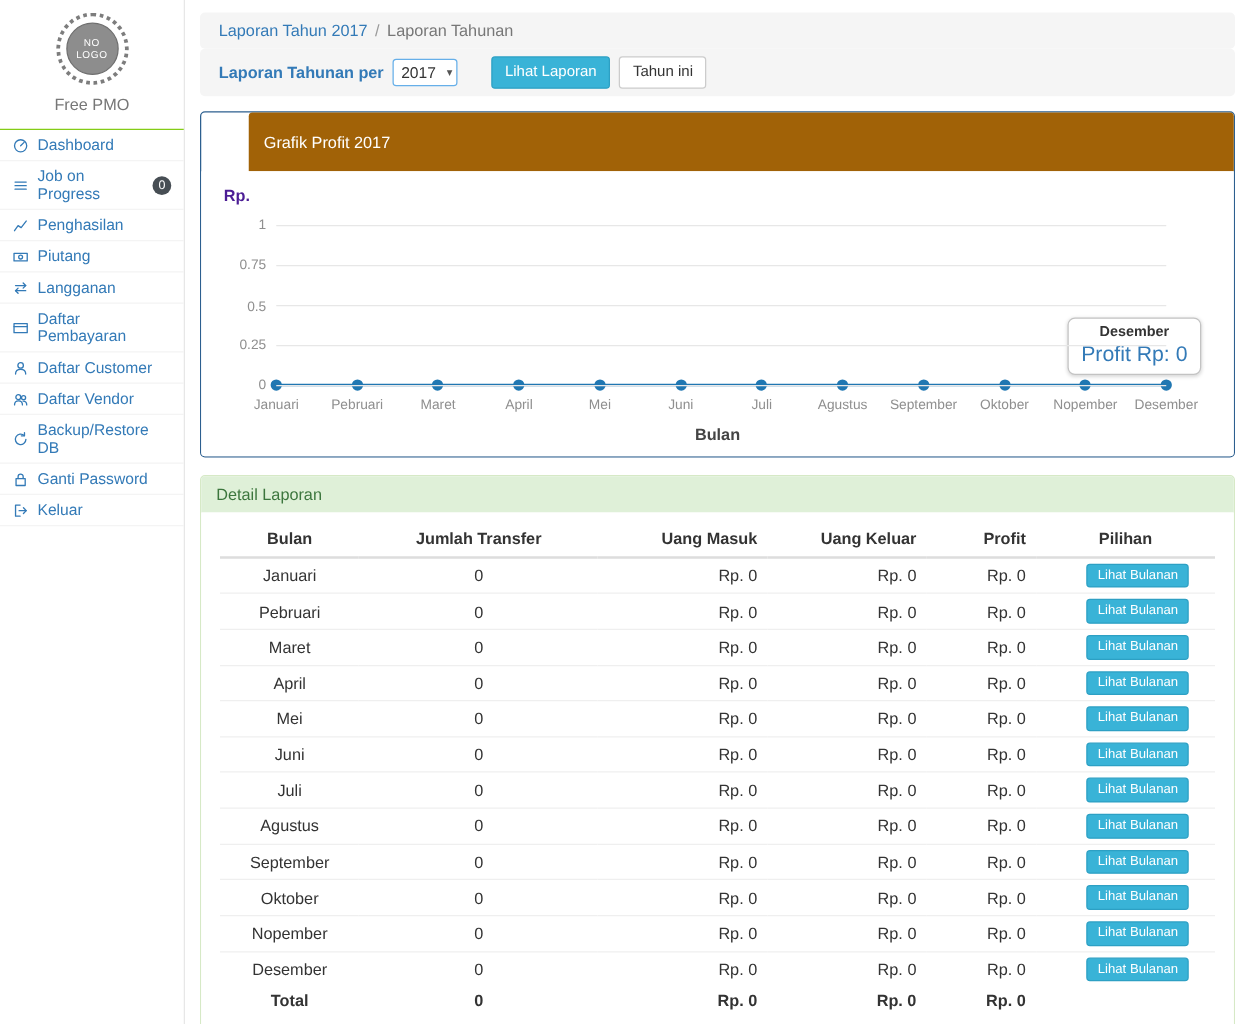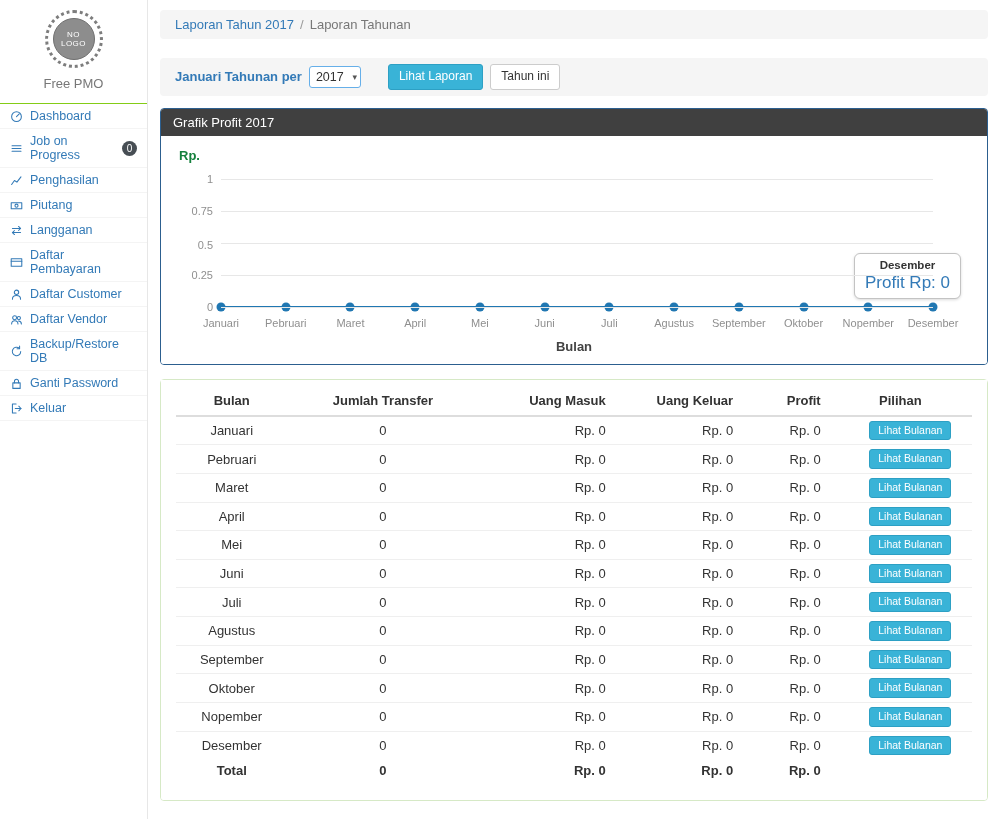--- a/index.html
+++ b/index.html
@@ -15,40 +15,40 @@
   .brand-name { color: #777; font-size: 13px; }
   .nav-item { display: flex; align-items: center; gap: 7px; padding: 5px 10px; border-bottom: 1px solid #f4f4f4; color: #337ab7; font-size: 12.5px; text-decoration: none; cursor: pointer; }
   .nav-icon { width: 13px; height: 13px; display: inline-flex; flex-shrink: 0; }
   .nav-icon svg { width: 13px; height: 13px; stroke: currentColor; fill: none; stroke-width: 1.3; stroke-linecap: round; stroke-linejoin: round; }
   .nav-badge { margin-left: auto; background: #474e54; color: #fff; border-radius: 50%; min-width: 15px; height: 15px; font-size: 10px; line-height: 15px; text-align: center; }
   .nav-chevron { margin-left: auto; color: #999; font-size: 14px; line-height: 12px; }
 
   
   .main { flex: 1; padding: 10px 12px 14px; background: #fff; }
   .strip { background: #f5f5f5; border-radius: 4px; padding: 7px 15px; font-size: 13px; }
-  .breadcrumb { margin-bottom: 19px; }
+  .breadcrumb { }
   .breadcrumb a { color: #337ab7; text-decoration: none; cursor: pointer; }
   .breadcrumb .sep { color: #999; margin: 0 6px; }
   .breadcrumb .current { color: #777; }
 
   .filter-strip { margin-bottom: 12px; display: flex; align-items: center; gap: 7px; padding: 6px 15px; }
   .filter-label { color: #337ab7; font-weight: bold; font-size: 13px; }
   .select-wrap { position: relative; display: inline-block; }
   .select-wrap select { appearance: none; -webkit-appearance: none; border: 1px solid #66afe9; border-radius: 3px; background: #fff; font-size: 12.5px; padding: 3px 16px 3px 6px; color: #333; outline: none; }
   .select-wrap::after { content: "▾"; position: absolute; right: 4px; top: 50%; transform: translateY(-50%); font-size: 9px; color: #555; pointer-events: none; }
   .btn { display: inline-block; border-radius: 3px; font-size: 12px; padding: 4px 10px; cursor: pointer; border: 1px solid transparent; line-height: 1.3; }
   .btn-info { background: #39b3d7; border-color: #2da0c4; color: #fff; margin-left: 20px; }
   .btn-default { background: #fff; border-color: #ccc; color: #333; }
 
   
   .panel { border-radius: 4px; margin-bottom: 14px; }
   .panel-primary { border: 1px solid #2c5f8f; }
-  .panel-primary .panel-heading { background: #404040; color: #fff; padding: 6px 12px; font-size: 13px; border-radius: 3px 3px 0 0; }
+  .panel-primary .panel-heading { background: #a16207; color: #fff; padding: 16px 12px; font-size: 13px; border-radius: 3px 3px 0 0; margin-left: 38px; }
   .chart-body { background: #fff; padding: 10px 14px 10px; border-radius: 0 0 3px 3px; }
-  .axis-title-y { font-weight: bold; font-size: 13px; color: #15803d; margin: 2px 0 6px 4px; }
+  .axis-title-y { font-weight: bold; font-size: 13px; color: #4c1d95; margin: 2px 0 6px 4px; }
   .plot { position: relative; height: 166px; }
   .gridline { position: absolute; left: 46px; right: 40px; border-top: 1px solid #e7e7e7; }
   .ytick { position: absolute; left: 0; width: 38px; text-align: right; transform: translateY(-50%); font-size: 11px; color: #8f8f8f; }
   .series-area { position: absolute; left: 46px; right: 40px; top: 0; bottom: 0; }
   .series-line { position: absolute; left: 0; right: 0; height: 0; border-top: 2px solid #2077b2; margin-top: -1px; }
   .dot { position: absolute; width: 9px; height: 9px; border-radius: 50%; background: #2077b2; transform: translate(-50%,-50%); cursor: pointer; }
   .xtick { position: absolute; top: 148px; transform: translateX(-50%); font-size: 11px; color: #8f8f8f; white-space: nowrap; }
   .chart-tooltip { position: absolute; right: 12px; top: 84px; background: #fff; border: 1px solid #c3c3c3; border-radius: 6px; box-shadow: 0 1px 3px rgba(0,0,0,.15); padding: 5px 10px; text-align: center; }
   .tt-title { font-weight: bold; font-size: 11.5px; color: #333; }
   .tt-value { font-size: 17px; color: #337ab7; margin-top: 2px; }
@@ -197,21 +197,21 @@
       </a>
     </aside>
 
     <main class="main">
 
       <div class="strip breadcrumb">
         <a>Laporan Tahun 2017</a><span class="sep">/</span><span class="current">Laporan Tahunan</span>
       </div>
 
       <div class="strip filter-strip">
-        <span class="filter-label">Januari Tahunan per</span>
+        <span class="filter-label">Laporan Tahunan per</span>
         <span class="select-wrap">
           <select>
             <option>2017</option>
           </select>
         </span>
         <button class="btn btn-info">Lihat Laporan</button>
         <button class="btn btn-default">Tahun ini</button>
       </div>
 
       <div class="panel panel-primary">
@@ -259,20 +259,21 @@
               <div class="gridline" style="top: 42px;"></div>
               <div class="ytick" style="top: 42px;">0.75</div>
               <div class="gridline" style="top: 10px;"></div>
               <div class="ytick" style="top: 10px;">1</div>
             </div>
           <div class="axis-title-x">Bulan</div>
         </div>
       </div>
 
       <div class="panel panel-success">
+        <div class="panel-heading">Detail Laporan</div>
         <div class="detail-body">
           <table class="report">
             <thead>
               <tr>
                 <th class="col-bulan ta-c">Bulan</th>
                 <th class="col-jumlah ta-c">Jumlah Transfer</th>
                 <th class="col-masuk ta-r">Uang Masuk</th>
                 <th class="col-keluar ta-r">Uang Keluar</th>
                 <th class="col-profit ta-r">Profit</th>
                 <th class="col-pilihan ta-c">Pilihan</th>

